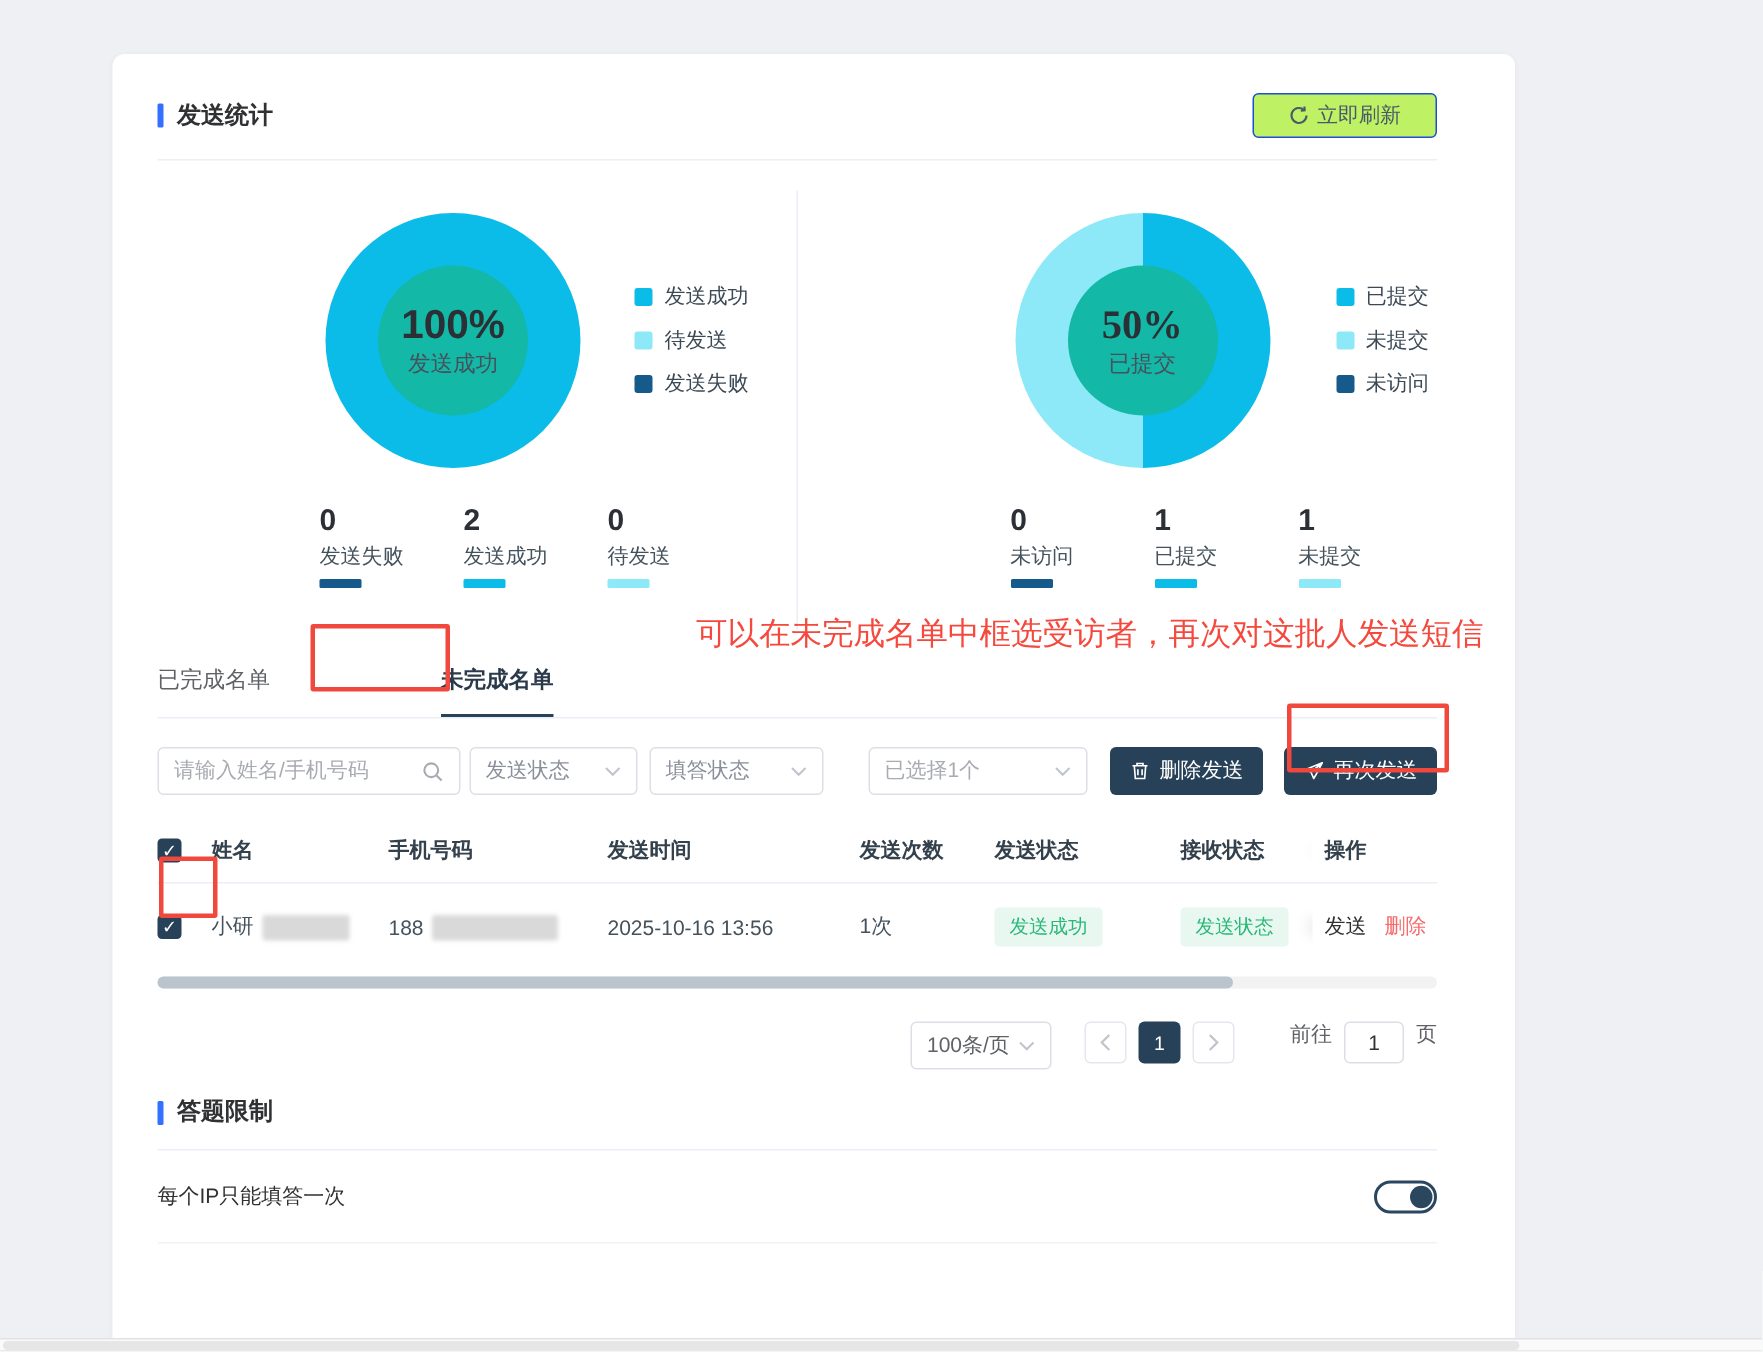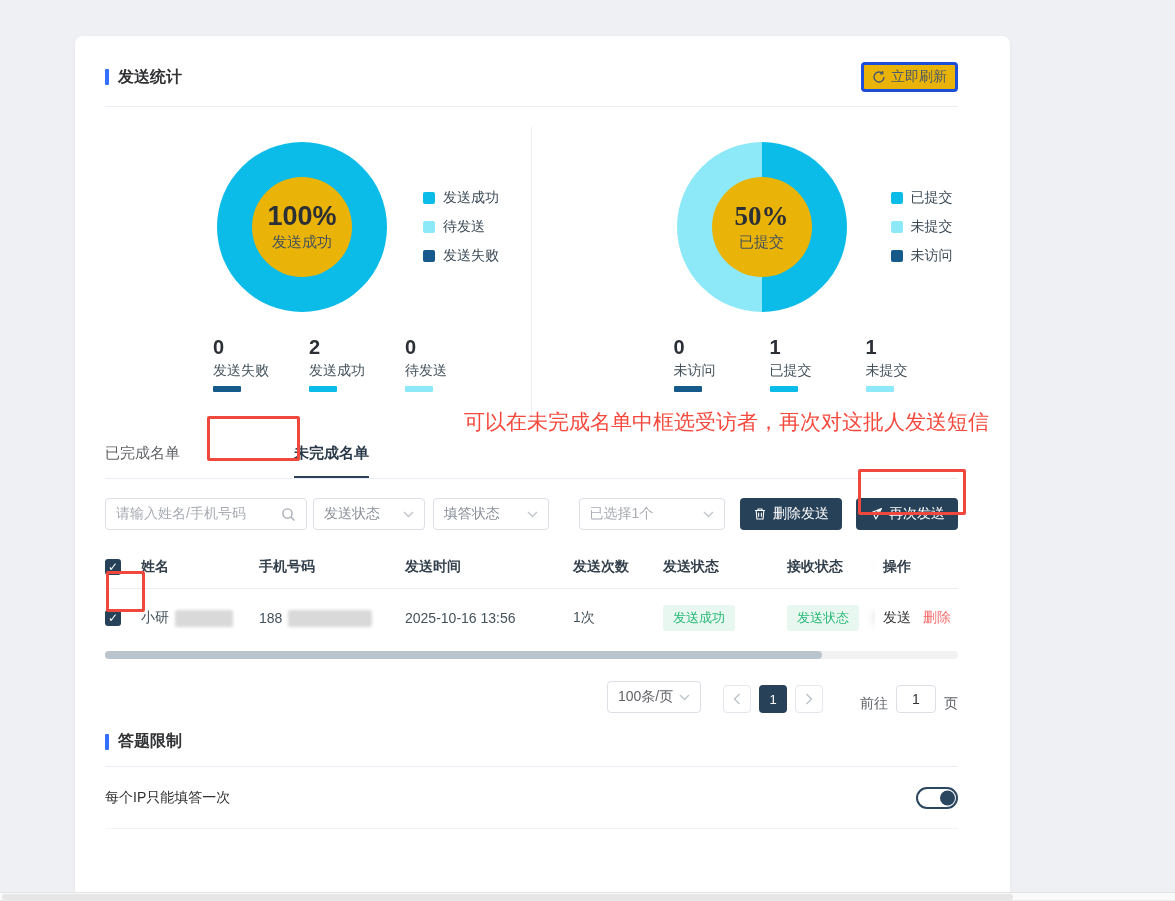--- a/index.html
+++ b/index.html
@@ -7,33 +7,33 @@
   body { font-family:"Liberation Sans","DejaVu Sans",sans-serif; background:#eef0f4; position:relative; overflow:hidden; color:#303133; }
 
   .card { position:absolute; left:75px; top:36px; width:935px; height:856px; background:#fff; border-radius:8px 8px 0 0; box-shadow:0 1px 4px rgba(0,0,0,.04); padding:0 52px 0 30px; }
 
   
   .sec-head { display:flex; justify-content:space-between; align-items:center; padding-top:26px; }
   .sec-title { display:flex; align-items:center; font-size:16px; font-weight:bold; color:#303133; }
   .sec-title .bar { width:4px; height:16px; background:#3370ff; border-radius:1px; margin-right:9px; display:inline-block; }
   .divider { border:none; border-top:1px solid #ebeef5; margin-top:14px; }
 
-  .btn-light { display:flex; align-items:center; gap:5px; height:30px; padding:0 8px; background:#eab308; border:3px solid #1d4ed8; border-radius:4px; font-size:14px; color:#4a5a68; cursor:pointer; }
+  .btn-light { display:flex; align-items:center; gap:5px; height:30px; padding:0 23px; background:#bef264; border:1px solid #1d4ed8; border-radius:4px; font-size:14px; color:#4a5a68; cursor:pointer; }
 
   
   .charts-row { display:flex; margin-top:20px; }
   .chart-half { width:50%; padding-top:15px; }
   .chart-half.left { border-right:1px solid #ebeef5; }
   .chart-flex { display:flex; align-items:center; }
   .chart-half.left .chart-flex { padding-left:112px; }
   .chart-half.right .chart-flex { padding-left:145px; }
   .donut { width:170px; height:170px; border-radius:50%; position:relative; flex:0 0 170px; }
   .donut.full { background:#0bbbe8; }
   .donut.half { background:conic-gradient(#0bbbe8 0 50%, #8de9f7 50% 100%);font-family:Liberation Serif, serif; }
-  .donut-hole { position:absolute; left:50%; top:50%; transform:translate(-50%,-50%); width:100px; height:100px; background:#eab308; border-radius:50%; display:flex; flex-direction:column; align-items:center; justify-content:center; }
+  .donut-hole { position:absolute; left:50%; top:50%; transform:translate(-50%,-50%); width:100px; height:100px; background:#14b8a6; border-radius:50%; display:flex; flex-direction:column; align-items:center; justify-content:center; }
   .donut-pct { font-size:27px; font-weight:bold; color:#2b2f36; line-height:1.05; }
   .donut-lbl { font-size:15px; color:#45525c; margin-top:2px; }
   .legend { display:flex; flex-direction:column; gap:11px; }
   .chart-half.left .legend { margin-left:36px; }
   .chart-half.right .legend { margin-left:44px; }
   .legend-item { display:flex; align-items:center; gap:8px; font-size:14px; color:#3c4a56; white-space:nowrap; }
   .sq { width:12px; height:12px; border-radius:2px; display:inline-block; }
   .c-cyan { background:#0bbbe8; } .c-lcyan { background:#8de9f7; } .c-navy { background:#155a8a; }
 
   .stats-row { display:flex; gap:18px; margin-top:24px; padding-bottom:28px; }
@@ -73,21 +73,21 @@
   .checkbox { width:16px; height:16px; background:#274158; border-radius:3px; color:#fff; font-size:12px; line-height:16px; text-align:center; cursor:pointer; }
   .redact { display:inline-block; height:17px; background:#d9d9d9; border-radius:2px; filter:blur(1.5px); }
   .redact.name { width:58px; } .redact.phone { width:84px; }
   .badge { font-size:13px; padding:4px 10px; border-radius:3px; background:#e8f8f0; color:#29b877; white-space:nowrap; }
   .link { cursor:pointer; font-size:14px; }
   .link.send { color:#303133; } .link.del { color:#f56c6c; }
   .hscroll { margin-top:2px; height:8px; background:#f2f2f2; border-radius:4px; position:relative; }
   .hscroll .thumb { position:absolute; left:0; top:0; height:8px; width:84%; background:#b9c4cc; border-radius:4px; }
 
   
-  .pag { display:flex; justify-content:flex-end; align-items:flex-end; margin-top:22px; gap:8px; font-size:14px; color:#606266; }
+  .pag { display:flex; justify-content:flex-end; align-items:flex-start; margin-top:22px; gap:8px; font-size:14px; color:#606266; }
   .pagesize { width:94px; margin-right:14px; }
   .pg-btn { width:28px; height:28px; border:1px solid #e4e7ed; background:#fff; border-radius:4px; display:flex; align-items:center; justify-content:center; color:#c0c4cc; cursor:pointer; }
   .pg-num { width:28px; height:28px; background:#274158; color:#fff; border-radius:4px; display:flex; align-items:center; justify-content:center; font-size:13px; cursor:pointer; }
   .goto-lbl { margin-left:29px; }
   .goto-input { width:40px; height:28px; border:1px solid #dcdfe6; border-radius:4px; text-align:center; font-size:14px; color:#303133; font-family:inherit; }
 
   
   .limits-head { padding-top:18px; }
   .limit-row { display:flex; justify-content:space-between; align-items:center; padding:20px 0 19px; border-bottom:1px solid #f0f2f5; font-size:14px; color:#303133; }
   .limit-row:last-child { border-bottom:none; }

